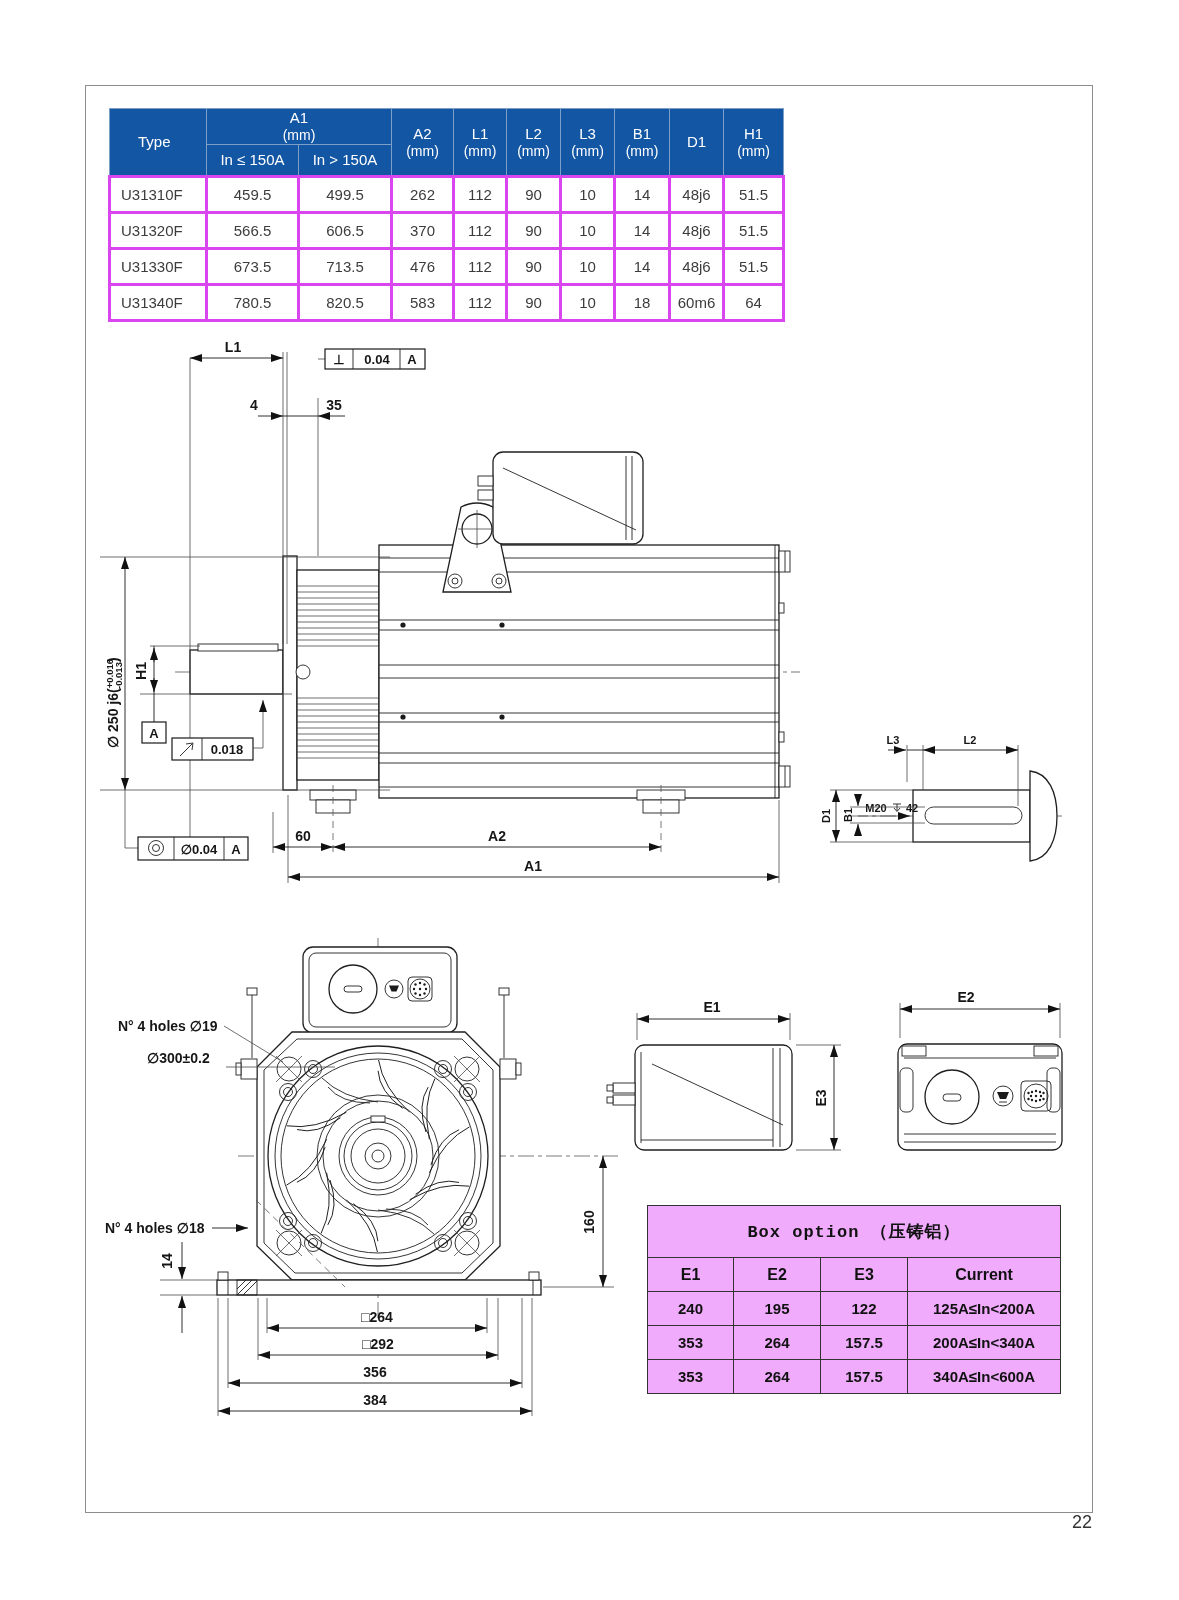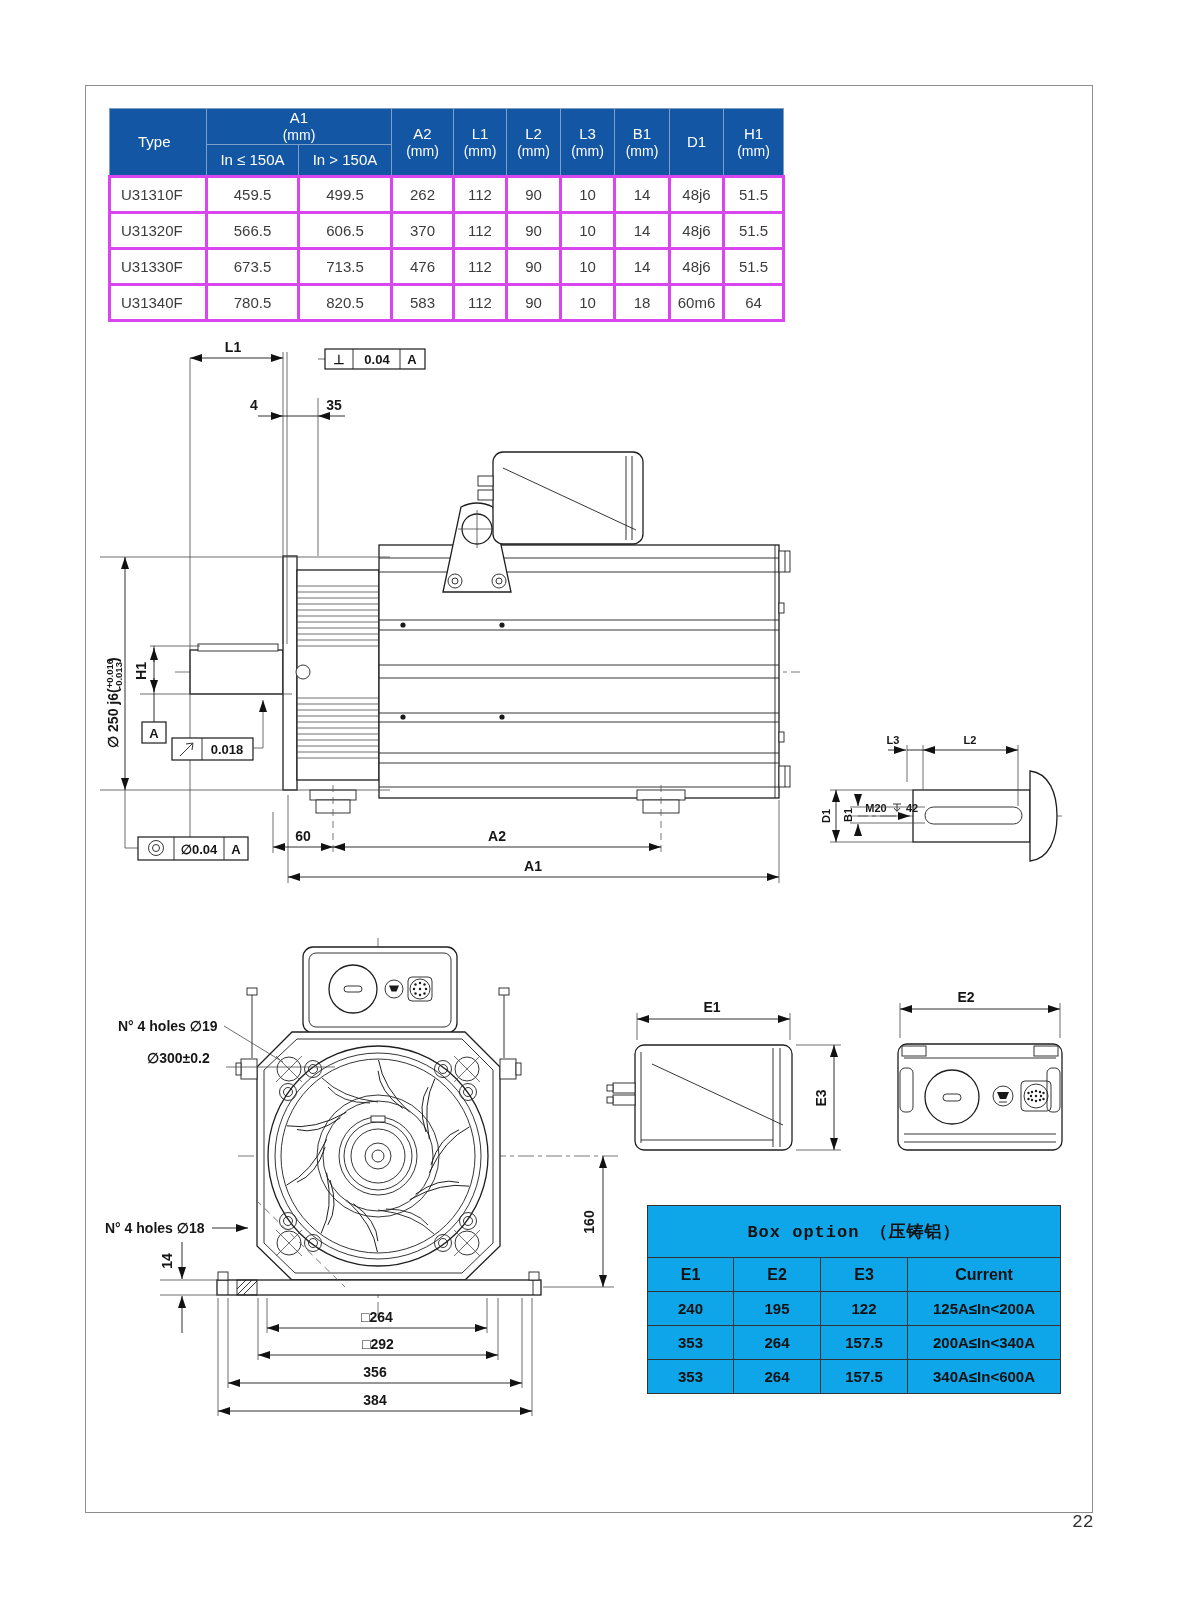--- a/index.html
+++ b/index.html
@@ -15,27 +15,27 @@
   table.dim thead tr.r1 th{height:30px;}
   table.dim thead tr.r2 th{height:30px;}
   table.dim th .unit{font-size:14px;}
   table.dim td{border:3px solid #d946ef;height:31px;text-align:center;background:#fff;}
   table.dim td.left{text-align:left;padding-left:10px;}
   table.dim{border:1px solid #8d8d8d;}
 
   
   table.boxopt{position:absolute;left:647px;top:1205px;width:413px;border-collapse:collapse;
                table-layout:fixed;font-size:15px;color:#111;}
-  table.boxopt th,table.boxopt td{border:1px solid #333;background:#0ea5e9;}
+  table.boxopt th,table.boxopt td{border:1px solid #333;background:#f0abfc;}
   table.boxopt th.title{height:49px;font-family:"Liberation Mono","DejaVu Sans Mono",monospace;
                         font-size:17px;font-weight:700;letter-spacing:1px;}
   table.boxopt th.hdr{height:31px;font-size:16px;font-weight:700;}
   table.boxopt td{height:31px;text-align:center;font-weight:600;}
 
-  .pagenum{position:absolute;left:1072px;top:1512px;font-family:Liberation Mono, monospace;
+  .pagenum{position:absolute;left:1072px;top:1512px;font-family:Liberation Sans, sans-serif;
            font-size:18px;color:#333;}
 
   
   svg.draw{position:absolute;left:85px;top:320px;width:1010px;height:1120px;}
   svg.draw .o{stroke:#1f1f1f;stroke-width:1.3;fill:none;}
   svg.draw .o2{stroke:#1f1f1f;stroke-width:0.9;fill:none;}
   svg.draw .th{stroke:#4a4a4a;stroke-width:0.8;fill:none;}
   svg.draw .cl{stroke:#555;stroke-width:0.8;fill:none;stroke-dasharray:16 4 4 4;}
   svg.draw .dsh{stroke:#555;stroke-width:0.8;fill:none;stroke-dasharray:7 5;}
   svg.draw .dim{stroke:#1a1a1a;stroke-width:0.9;fill:none;}

